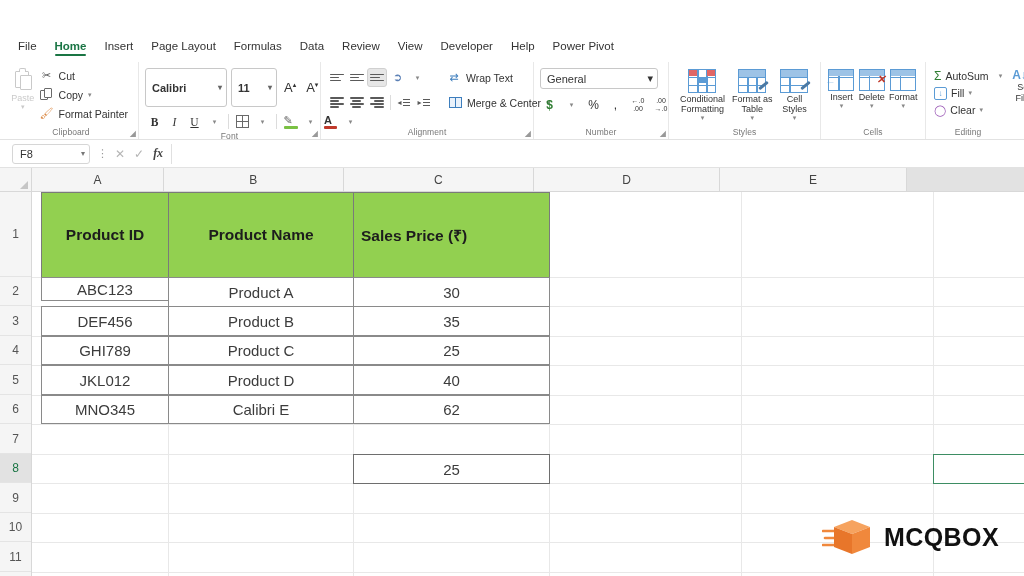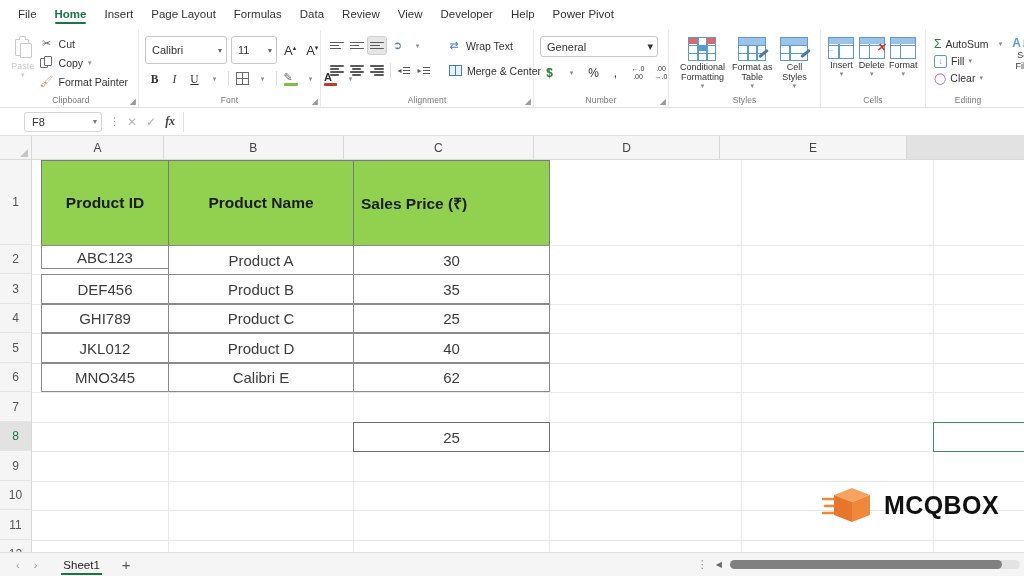--- a/index.html
+++ b/index.html
@@ -9,21 +9,21 @@
     background:#ffffff;
     color:#333;
     -webkit-font-smoothing:antialiased;
   }
   #app { position:relative; width:1024px; height:576px; background:#fff; }
 
   
   .menubar{
     height:28px; display:flex; align-items:center;
     padding-left:10px; gap:2px;
-    background:#fff; font-size:11.5px; color:#333;
+    background:#fff; font-size:11.5px; color:#333;margin-top:32px;
   }
   .menu-item{
     padding:4px 8px; border-radius:3px; cursor:default;
     white-space:nowrap; position:relative;
   }
   .menu-item.active{ color:#1a7544; font-weight:600; }
   .menu-item.active::after{
     content:""; position:absolute; left:8px; right:8px; bottom:0px;
     height:2px; background:#1a7544; border-radius:2px;
   }
@@ -85,21 +85,21 @@
   .copy-ico{ position:relative; width:13px; height:13px; }
   .copy-ico .a{position:absolute;left:0;top:2px;width:8px;height:10px;border:1.2px solid #6a6a6a;border-radius:1px;background:#fff;}
   .copy-ico .b{position:absolute;left:4px;top:0px;width:8px;height:10px;border:1.2px solid #6a6a6a;border-radius:1px;background:#fff;}
   .brush{ color:#d9833b; }
 
   
   .fontrow{ display:flex; align-items:center; gap:4px; padding:4px 0 0 0; }
   .sel{
     display:flex; align-items:center; justify-content:space-between;
     border:1px solid #c8c8c8; border-radius:3px; background:#fff;
-    height:28px; font-size:11px; padding:0 4px 0 6px; color:#333;
+    height:39px; font-size:11px; padding:0 4px 0 6px; color:#333;font-weight:bold;
   }
   .sel .cv{ font-size:8px; color:#666; margin-left:6px; }
   .fname{ width:82px; }
   .fsize{ width:46px; }
   .growA,.shrinkA{
     font-size:13px; color:#333; padding:0 3px; position:relative; font-weight:500;
   }
   .growA sup,.shrinkA sup{ font-size:7px; }
 
   .fontrow2{ display:flex; align-items:center; gap:1px; padding-top:5px; }
@@ -183,21 +183,21 @@
   
   .edrow{display:flex;align-items:center;gap:4px;font-size:10.5px;color:#333;padding:1.5px 2px;white-space:nowrap;}
   .sigma{font-size:12px;color:#2f7d32;}
   .fillico{width:13px;height:13px;border:1.2px solid #5b9bd5;border-radius:2px;display:flex;align-items:center;justify-content:center;font-size:8px;color:#5b9bd5;}
   .clearico{font-size:11px;color:#9b59b6;}
   .sortico{font-size:12px;color:#5b9bd5;font-weight:600;}
 
   
   .fbar{
     height:28px;display:flex;align-items:center;gap:0;
-    padding:0 24px; background:#fff; border-bottom:1px solid #e2e2e2;
+    padding:0 12px; background:#fff; border-bottom:1px solid #e2e2e2;
   }
   .namebox{
     width:78px;height:20px;border:1px solid #d6d6d6;border-radius:3px;background:#fff;
     display:flex;align-items:center;justify-content:space-between;padding:0 4px 0 7px;
     font-size:11px;color:#333;
   }
   .fbdots{ padding:0 7px; font-size:11px; color:#999; letter-spacing:0; }
   .fbicons{ display:flex;align-items:center;gap:9px;padding-right:8px;}
   .fbx{ font-size:12px;color:#b5b5b5;}
   .fbchk{ font-size:12px;color:#b5b5b5;}

